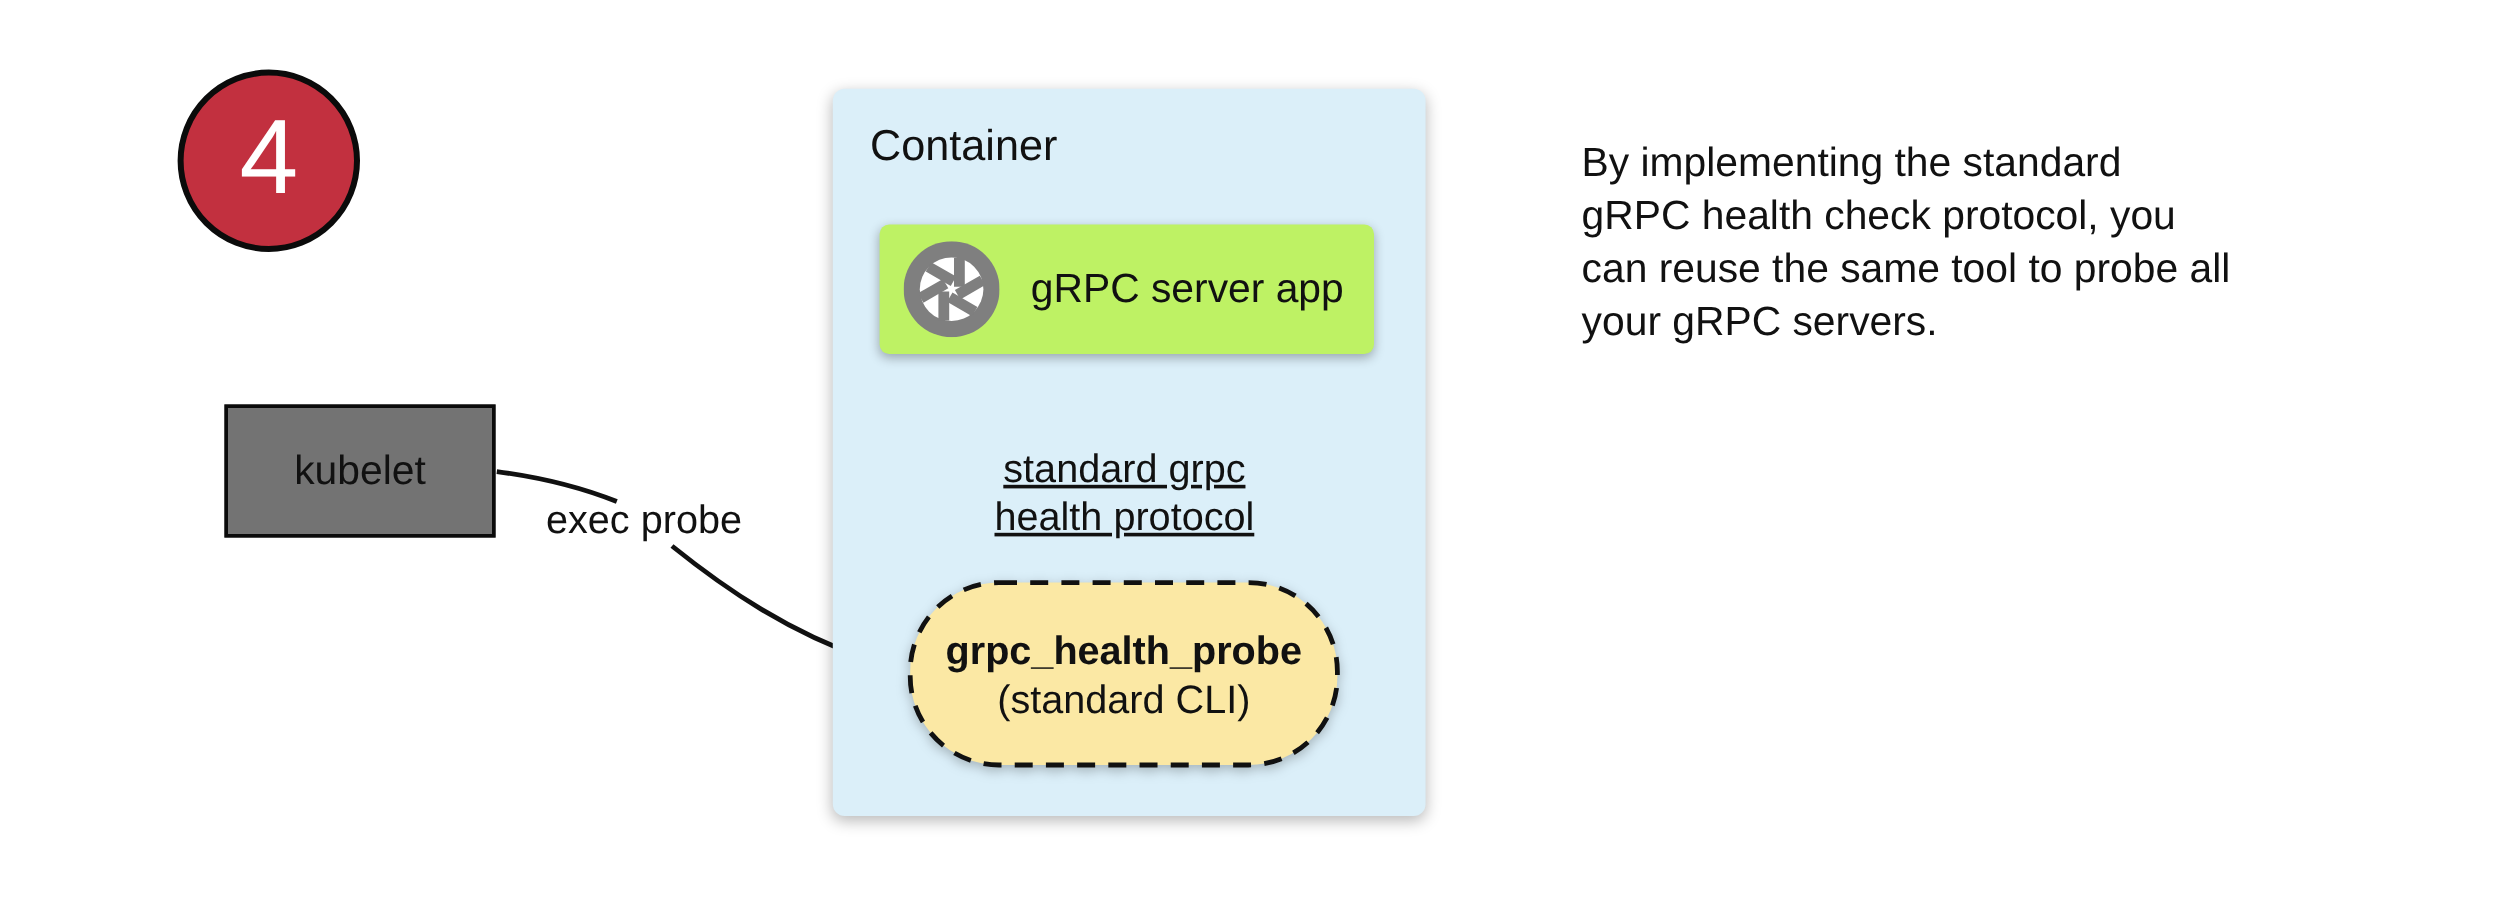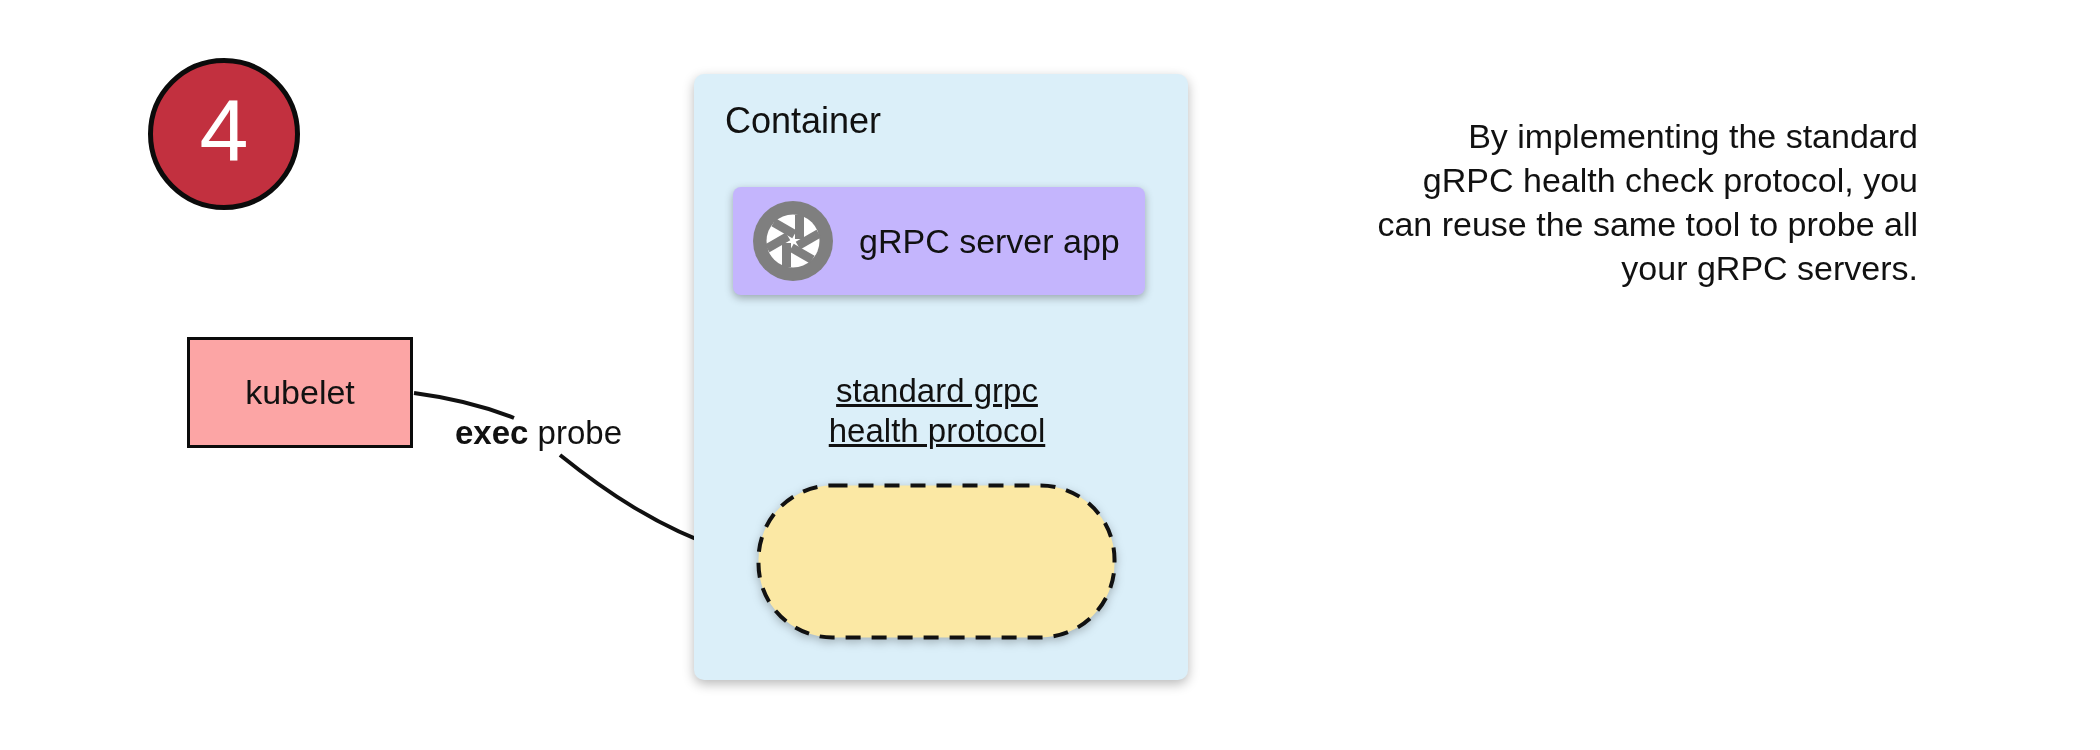--- a/index.html
+++ b/index.html
@@ -13,40 +13,40 @@
   .badge{
     position:absolute;left:148px;top:58px;width:142px;height:142px;
     border:5px solid #0b0b0b;border-radius:50%;background:#C2303F;
     display:flex;align-items:center;justify-content:center;
   }
   .badge span{color:#fff;font-size:88px;line-height:1;transform:translateY(-3px);}
 
   
   .kubelet{
     position:absolute;left:187px;top:337px;width:220px;height:105px;
-    border:3px solid #0b0b0b;background:#fca5a5;
+    border:3px solid #0b0b0b;background:#737373;
     display:flex;align-items:center;justify-content:center;font-size:34px;
   }
 
   
   .exec-label{position:absolute;left:455px;top:414px;font-size:33px;white-space:nowrap;}
-  .exec-label b{font-weight:bold;}
+  .exec-label b{font-weight:normal;}
 
   
   .container-box{
     position:absolute;left:694px;top:74px;width:494px;height:606px;
     background:#DBEFF9;border-radius:10px;
     box-shadow:0 4px 12px rgba(0,0,0,0.28);
   }
   .container-title{position:absolute;left:31px;top:26px;font-size:36px;text-align:right;}
 
   
   .server-box{
     position:absolute;left:733px;top:187px;width:412px;height:108px;
-    background:#c4b5fd;border-radius:8px;box-shadow:0 3px 9px rgba(0,0,0,0.3);
+    background:#bef264;border-radius:8px;box-shadow:0 3px 9px rgba(0,0,0,0.3);
     display:flex;align-items:center;padding-left:20px;box-sizing:border-box;gap:26px;
   }
   .server-box .label{font-size:34px;}
 
   
   .protocol-label{
     position:absolute;left:777px;top:371px;width:320px;text-align:center;
     font-size:33px;line-height:40px;white-space:pre-line;text-decoration:underline;
   }
 
@@ -55,21 +55,21 @@
   .pill-text{
     position:absolute;left:756px;top:483px;width:361px;height:157px;
     display:flex;flex-direction:column;align-items:center;justify-content:center;
   }
   .pill-title{font-size:33px;font-weight:bold;line-height:41px;}
   .pill-subtitle{font-size:33px;line-height:41px;}
 
   
   .side-note{
     position:absolute;left:1318px;top:114px;width:600px;
-    font-size:34px;line-height:44px;white-space:pre-line;text-align:right;
+    font-size:34px;line-height:44px;white-space:pre-line;
   }
 </style>
 </head>
 <body>
 
 <div class="canvas">
 
   <svg class="arrows" width="2100" height="750" viewBox="0 0 2100 750">
     <defs>
       <marker id="ah" viewBox="0 0 17 11" markerWidth="34" markerHeight="22" markerUnits="userSpaceOnUse" refX="0.5" refY="5.5" orient="auto">
@@ -111,19 +111,23 @@
     </svg>
     <span class="label">gRPC server app</span>
   </div>
 
   <div class="protocol-label">standard grpc
 health protocol</div>
 
   <svg class="pill-svg" width="361" height="157" viewBox="0 0 361 157">
     <rect x="2.5" y="2.5" width="356" height="152" rx="74" ry="74" fill="#FBE8A4" stroke="#111" stroke-width="4" stroke-dasharray="15 11"></rect>
   </svg>
+  <div class="pill-text">
+    <div class="pill-title">grpc_health_probe</div>
+    <div class="pill-subtitle">(standard CLI)</div>
+  </div>
 
   <div class="side-note">By implementing the standard
 gRPC health check protocol, you
 can reuse the same tool to probe all
 your gRPC servers.</div>
 
 </div>
 
 </body></html>

